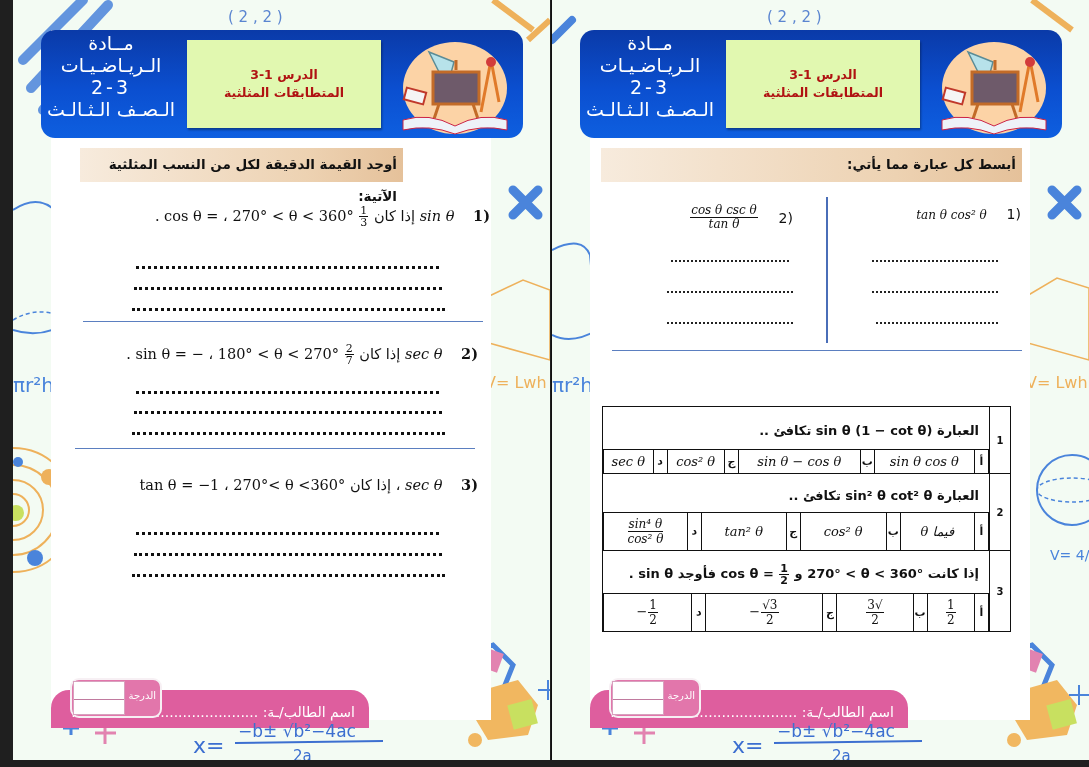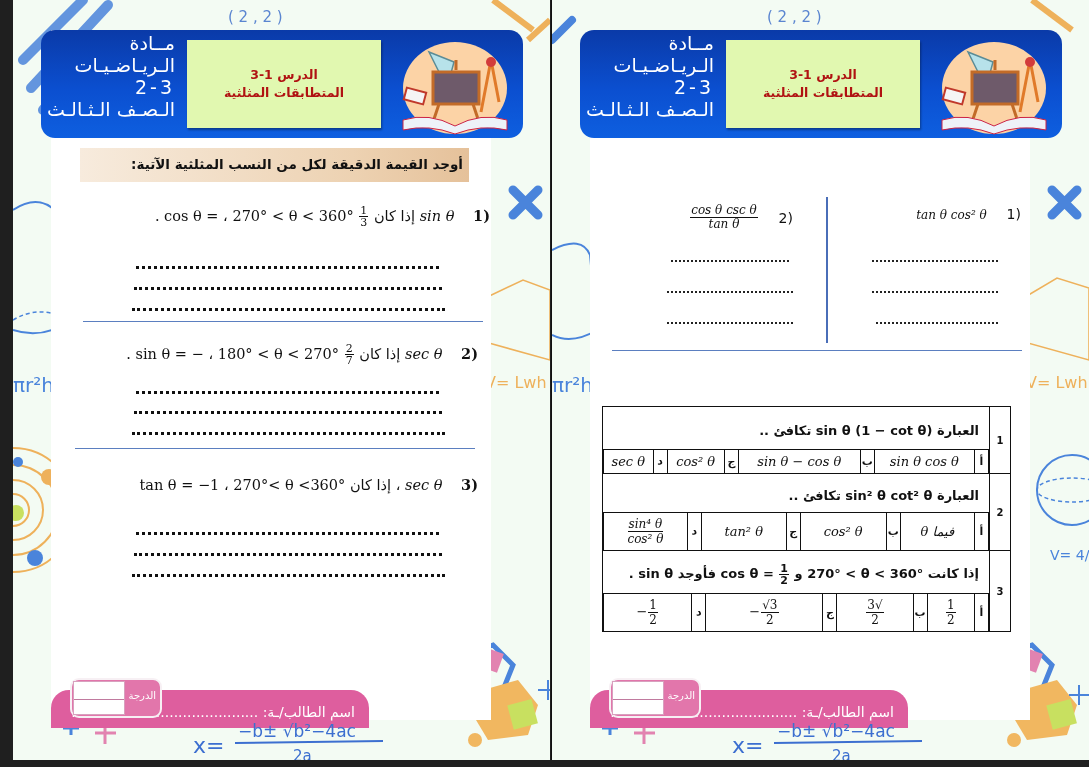--- a/index.html
+++ b/index.html
@@ -18,21 +18,21 @@
   .content-sheet { position: absolute; left: 38px; top: 30px; width: 440px; height: 690px; background: #ffffff; }
 
   
   .hdr {
     position: absolute; left: 28px; top: 30px; width: 482px; height: 108px;
     background: linear-gradient(180deg, #0a3aa8 0%, #0b4fd0 55%, #0e5fe0 100%);
     border-radius: 14px;
   }
   .hdr .subject {
     position: absolute; left: 6px; top: 0; width: 128px; height: 108px;
-    color: #fff; font-family: "DejaVu Sans", sans-serif; text-align: right;
+    color: #fff; font-family: "DejaVu Sans", sans-serif; text-align: center;
     direction: rtl; line-height: 22px; font-size: 19px; letter-spacing: 3px;
     padding-top: 2px;
   }
   .hdr .subject div { white-space: nowrap; }
   .hdr .lesson-box {
     position: absolute; left: 146px; top: 10px; width: 194px; height: 88px;
     background: #e1f8b0; box-shadow: 1px 2px 2px rgba(0,0,0,0.35);
     display: flex; flex-direction: column; align-items: center; justify-content: center;
     direction: rtl; color: #b01212; font-family: "DejaVu Sans", sans-serif; font-weight: bold; font-size: 12.5px; line-height: 18px;
   }
@@ -145,21 +145,21 @@
       <path d="M30 12 L55 22 L48 48 Z" fill="#b7e2ea" stroke="#5c8c96" stroke-width="1.5"></path>
       <rect x="34" y="32" width="46" height="32" fill="#6e5a6a" stroke="#c26b28" stroke-width="3"></rect>
       <path d="M40 64 L34 82 M74 64 L80 82 M57 30 L57 20" stroke="#c26b28" stroke-width="3"></path>
       <path d="M92 20 L82 72 M92 20 L100 62" stroke="#e07a2a" stroke-width="3"></path>
       <circle cx="92" cy="22" r="5" fill="#d23b3b"></circle>
       <rect x="6" y="50" width="20" height="12" fill="#f5f5f5" stroke="#c0392b" stroke-width="2" transform="rotate(15 16 56)"></rect>
       <path d="M4 80 Q30 72 56 86 Q82 72 108 80 L108 90 Q82 84 56 94 Q30 84 4 90 Z" fill="#eef2f8" stroke="#c24" stroke-width="1"></path>
     </svg>
   </div>
 
-  <div class="banner" style="left:67px;top:148px;width:389px;">أوجد القيمة الدقيقة لكل من النسب المثلثية الآتية:</div>
+  <div class="banner" style="left:67px;top:148px;width:323px;">أوجد القيمة الدقيقة لكل من النسب المثلثية الآتية:</div>
 
   <div class="q" style="right:60px;top:205px;">
     <span class="num">(1</span>
     <span class="it">sin θ</span>
     <span>إذا كان</span>
     <span class="frac">
         <span class="n">1</span>
         <span>3</span>
       </span>
     <span style="direction:ltr;unicode-bidi:embed;">cos θ =</span>
@@ -265,20 +265,21 @@
       <path d="M30 12 L55 22 L48 48 Z" fill="#b7e2ea" stroke="#5c8c96" stroke-width="1.5"></path>
       <rect x="34" y="32" width="46" height="32" fill="#6e5a6a" stroke="#c26b28" stroke-width="3"></rect>
       <path d="M40 64 L34 82 M74 64 L80 82 M57 30 L57 20" stroke="#c26b28" stroke-width="3"></path>
       <path d="M92 20 L82 72 M92 20 L100 62" stroke="#e07a2a" stroke-width="3"></path>
       <circle cx="92" cy="22" r="5" fill="#d23b3b"></circle>
       <rect x="6" y="50" width="20" height="12" fill="#f5f5f5" stroke="#c0392b" stroke-width="2" transform="rotate(15 16 56)"></rect>
       <path d="M4 80 Q30 72 56 86 Q82 72 108 80 L108 90 Q82 84 56 94 Q30 84 4 90 Z" fill="#eef2f8" stroke="#c24" stroke-width="1"></path>
     </svg>
   </div>
 
+  <div class="banner" style="left:49px;top:148px;width:421px;">أبسط كل عبارة مما يأتي:</div>
 
   <div class="simp" style="right:68px;top:206px;direction:rtl;">
     <span class="num">(1</span>
     <span class="it" style="direction:ltr;unicode-bidi:embed;">tan θ cos² θ</span>
   </div>
   <div class="simp" style="right:296px;top:204px;direction:rtl;">
     <span class="num" style="vertical-align:middle;">(2</span>
     <span class="frac" style="font-size:12px;line-height:13px;">
       <span class="n it">cos θ csc θ</span>
       <span class="it">tan θ</span>

